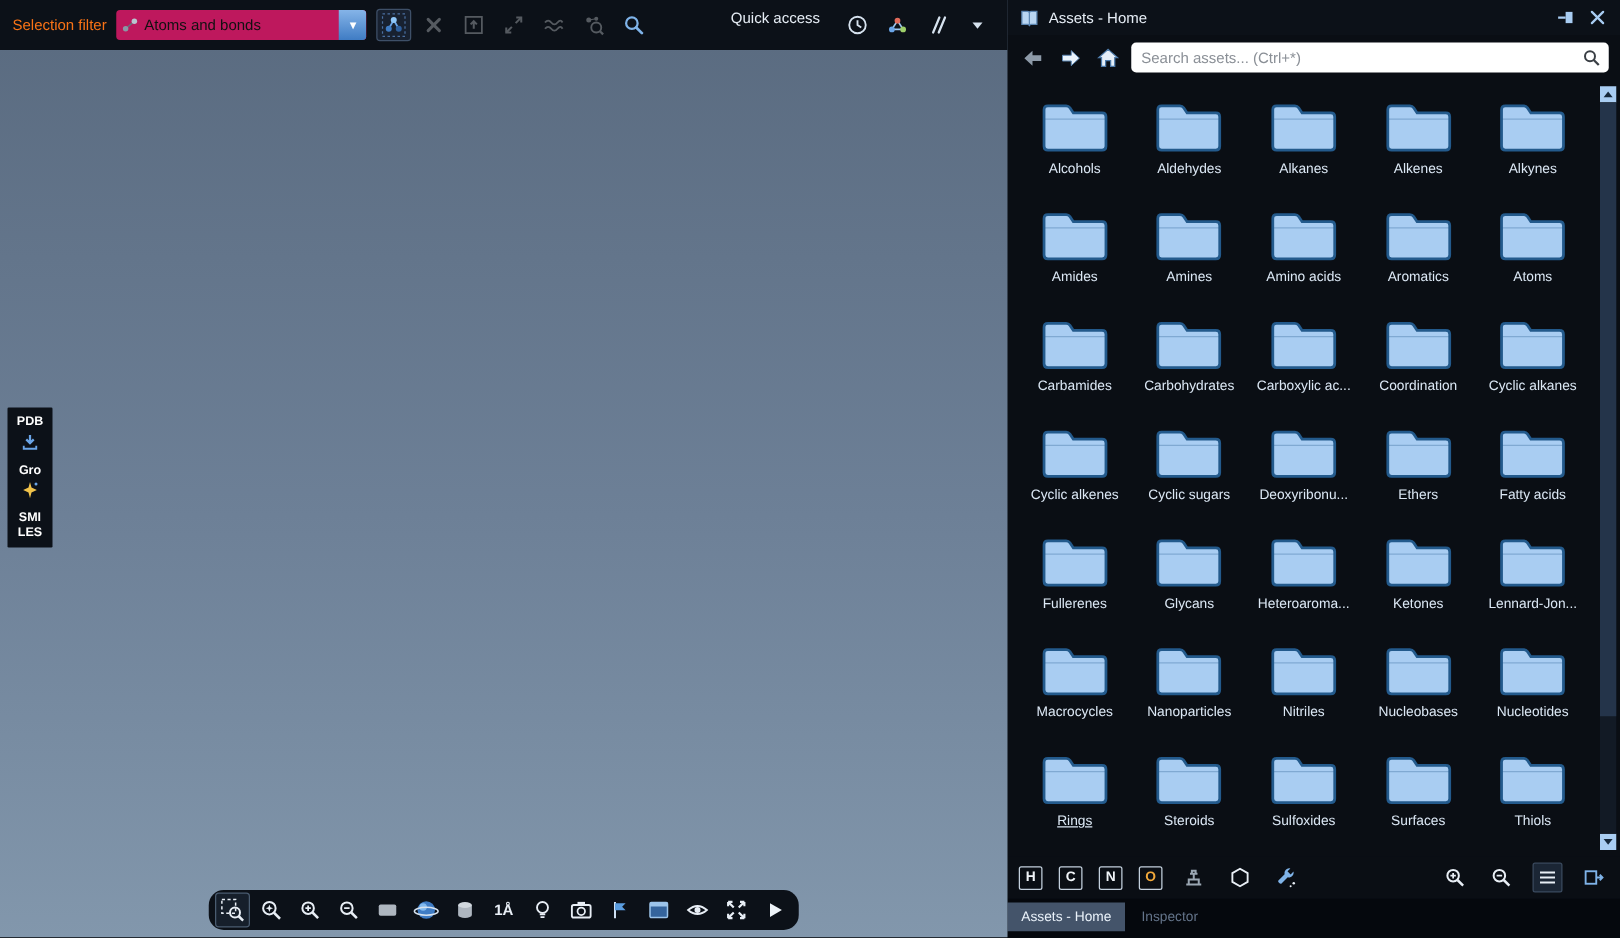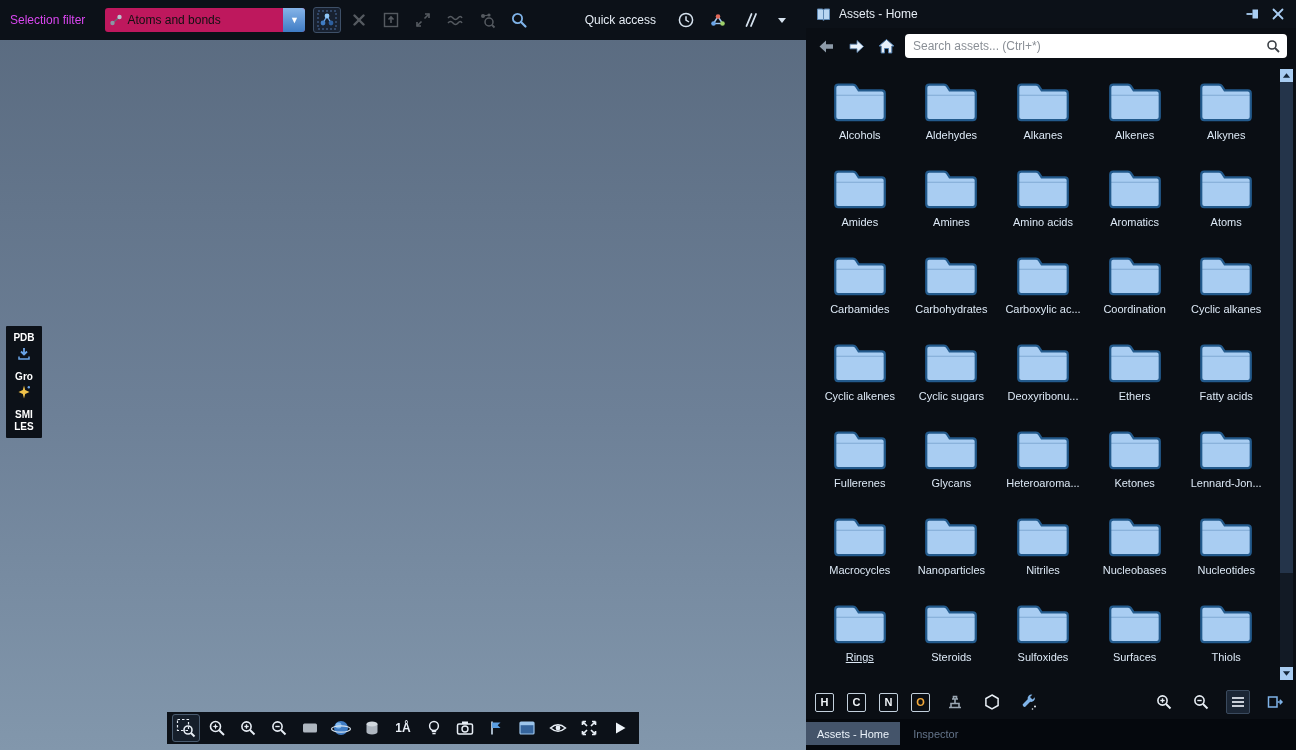--- a/index.html
+++ b/index.html
@@ -4,43 +4,43 @@
 <style>
   html,body{margin:0;padding:0;width:1296px;height:750px;overflow:hidden;background:#05080d;
     font-family:"Liberation Sans",sans-serif;}
   .app{display:flex;width:1296px;height:750px;}
 
   
   .viewport{position:relative;width:806px;height:750px;
     background:linear-gradient(180deg,#596a7f 0%,#6d8097 55%,#8297ac 100%);}
   .top-strip{position:absolute;top:0;left:0;right:0;height:40px;background:#0c1118;
     display:flex;align-items:center;padding:0 10px;box-sizing:border-box;}
-  .sel-label{color:#d946ef;font-size:12px;margin-right:20px;white-space:nowrap;}
+  .sel-label{color:#f97316;font-size:12px;margin-right:8px;white-space:nowrap;}
   .dropdown{display:flex;align-items:center;height:24px;background:#be185d;border-radius:3px;
     width:200px;overflow:hidden;flex:none;}
   .dd-icon{width:22px;display:flex;justify-content:center;align-items:center;}
   .dd-text{flex:1;font-size:12px;color:#111;}
   .dd-arrow{width:22px;height:24px;background:linear-gradient(180deg,#85b4e8,#3f7cc4);
     color:#fff;font-size:9px;display:flex;align-items:center;justify-content:center;cursor:default;}
   .tb-btns{display:flex;align-items:center;gap:4px;margin-left:8px;}
   .tb-btn{width:28px;height:26px;display:flex;align-items:center;justify-content:center;border-radius:3px;box-sizing:border-box;}
   .tb-btn.active{border:1px solid #3e5068;background:#182130;}
   .tb-btn.disabled{opacity:.38;filter:grayscale(.5);}
-  .qa-group{margin-left:auto;display:flex;align-items:center;gap:4px;}
+  .qa-group{margin-left:auto;display:flex;gap:4px;}
   .qa-label{color:#e6edf5;font-size:12px;margin-right:4px;white-space:nowrap;}
   .ic{display:inline-flex;align-items:center;justify-content:center;line-height:0;}
 
   .side-panel{position:absolute;left:6px;top:326px;width:36px;background:#0c1118;border-radius:1px;
     padding:6px 0;display:flex;flex-direction:column;align-items:center;gap:9px;}
   .imp-btn{display:flex;flex-direction:column;align-items:center;gap:2px;color:#fff;
     font-size:10px;font-weight:bold;white-space:pre-line;text-align:center;line-height:1.15;}
   .imp-label{white-space:pre-line;}
 
   .bottom-bar{position:absolute;left:50%;bottom:6px;transform:translateX(-50%);height:32px;
-    background:#0c1118;border-radius:0;display:flex;align-items:center;padding:0 5px;gap:3px;}
+    background:#0c1118;border-radius:12px;display:flex;align-items:center;padding:0 5px;gap:3px;}
   .vp-btn{width:28px;height:28px;display:flex;align-items:center;justify-content:center;border-radius:3px;box-sizing:border-box;}
   .vp-btn.active{border:1px solid #4a5c70;background:#161f2b;}
   .tb-label{color:#e9eff6;font-size:12px;font-weight:bold;}
 
   
   .assets{width:490px;height:750px;display:flex;flex-direction:column;background:#0a0e14;box-sizing:border-box;}
   .a-title{height:28px;flex:none;display:flex;align-items:center;gap:7px;padding:0 9px;background:#0c1118;}
   .a-title-text{color:#e6edf5;font-size:12px;}
   .spacer{flex:1;}
   .win-btn{display:flex;align-items:center;justify-content:center;width:18px;height:18px;}

